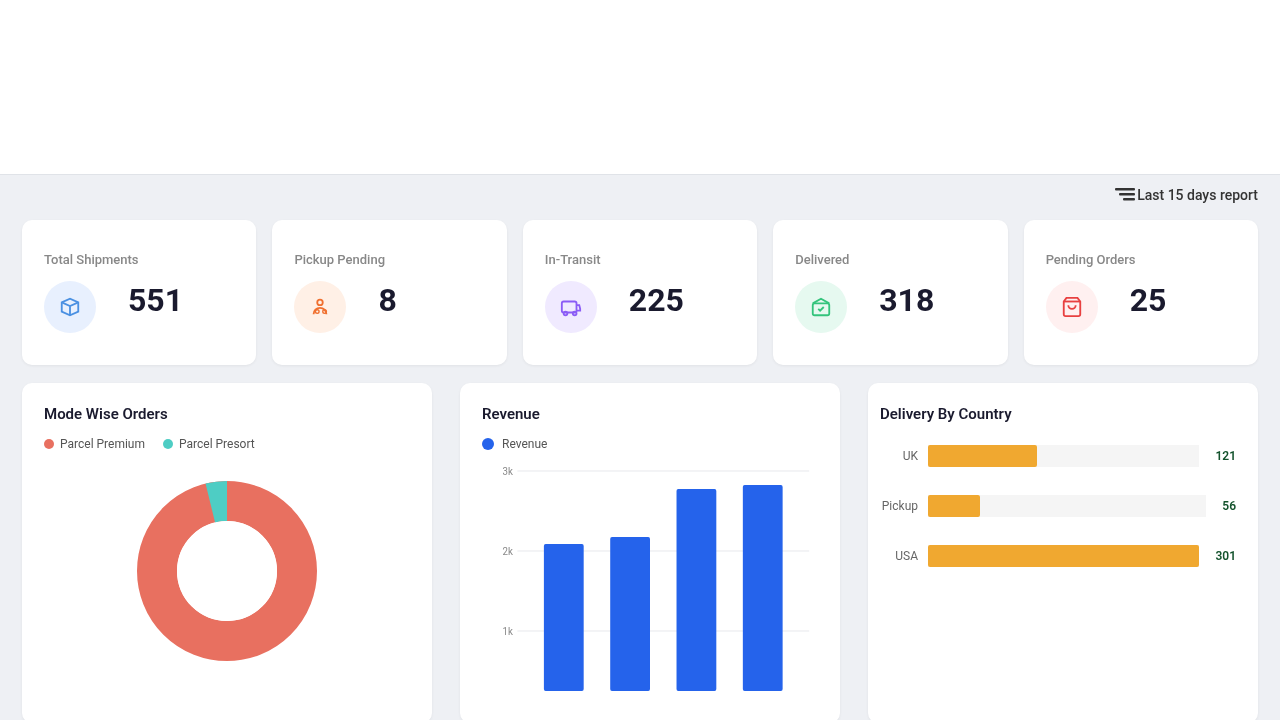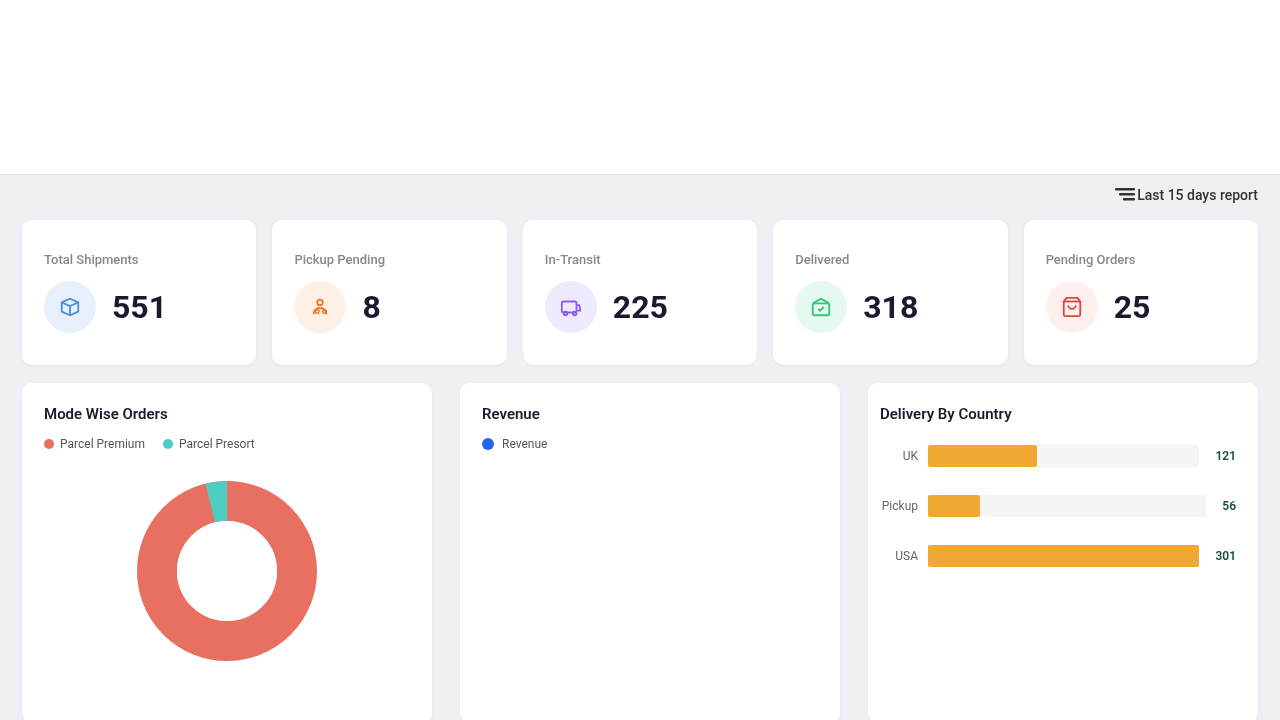--- a/index.html
+++ b/index.html
@@ -59,22 +59,22 @@
     }
 
     .stat-title {
       font-size: 13px;
       color: #888;
       font-weight: 500;
     }
 
     .stat-body {
       display: flex;
-      align-items: center;
-      gap: 16px;
+      align-items: flex-start;
+      gap: 32px;
     }
 
     .stat-icon-wrap {
       width: 52px;
       height: 52px;
       border-radius: 50%;
       display: flex;
       align-items: center;
       justify-content: center;
       font-size: 22px;
@@ -317,20 +317,40 @@
         </svg>
       </div>
     </div>
 
     <div class="chart-card revenue">
       <div class="chart-title">Revenue</div>
       <div class="revenue-legend">
         <div class="revenue-dot"></div>
         <span>Revenue</span>
       </div>
+      <div class="bar-chart-area">
+        <svg width="100%" height="240" viewBox="0 0 380 240" preserveAspectRatio="none">
+
+          <line x1="40" y1="10" x2="370" y2="10" stroke="#e5e7eb" stroke-width="1"></line>
+          <line x1="40" y1="90" x2="370" y2="90" stroke="#e5e7eb" stroke-width="1"></line>
+          <line x1="40" y1="170" x2="370" y2="170" stroke="#e5e7eb" stroke-width="1"></line>
+
+          <text x="35" y="14" text-anchor="end" font-size="11" fill="#888">3k</text>
+          <text x="35" y="94" text-anchor="end" font-size="11" fill="#888">2k</text>
+          <text x="35" y="174" text-anchor="end" font-size="11" fill="#888">1k</text>
+
+          <rect x="70" y="83" width="45" height="147" fill="#2563eb" rx="2"></rect>
+
+          <rect x="145" y="76" width="45" height="154" fill="#2563eb" rx="2"></rect>
+
+          <rect x="220" y="28" width="45" height="202" fill="#2563eb" rx="2"></rect>
+
+          <rect x="295" y="24" width="45" height="206" fill="#2563eb" rx="2"></rect>
+        </svg>
+      </div>
     </div>
 
     <div class="chart-card delivery">
       <div class="chart-title">Delivery By Country</div>
       <div class="country-chart" id="country-chart">
           <div class="country-row">
     <span class="country-label">UK</span>
     <div class="country-bar-wrap">
       <div class="country-bar" style="width:40.19933554817276%;background:#f0a830"></div>
     </div>

